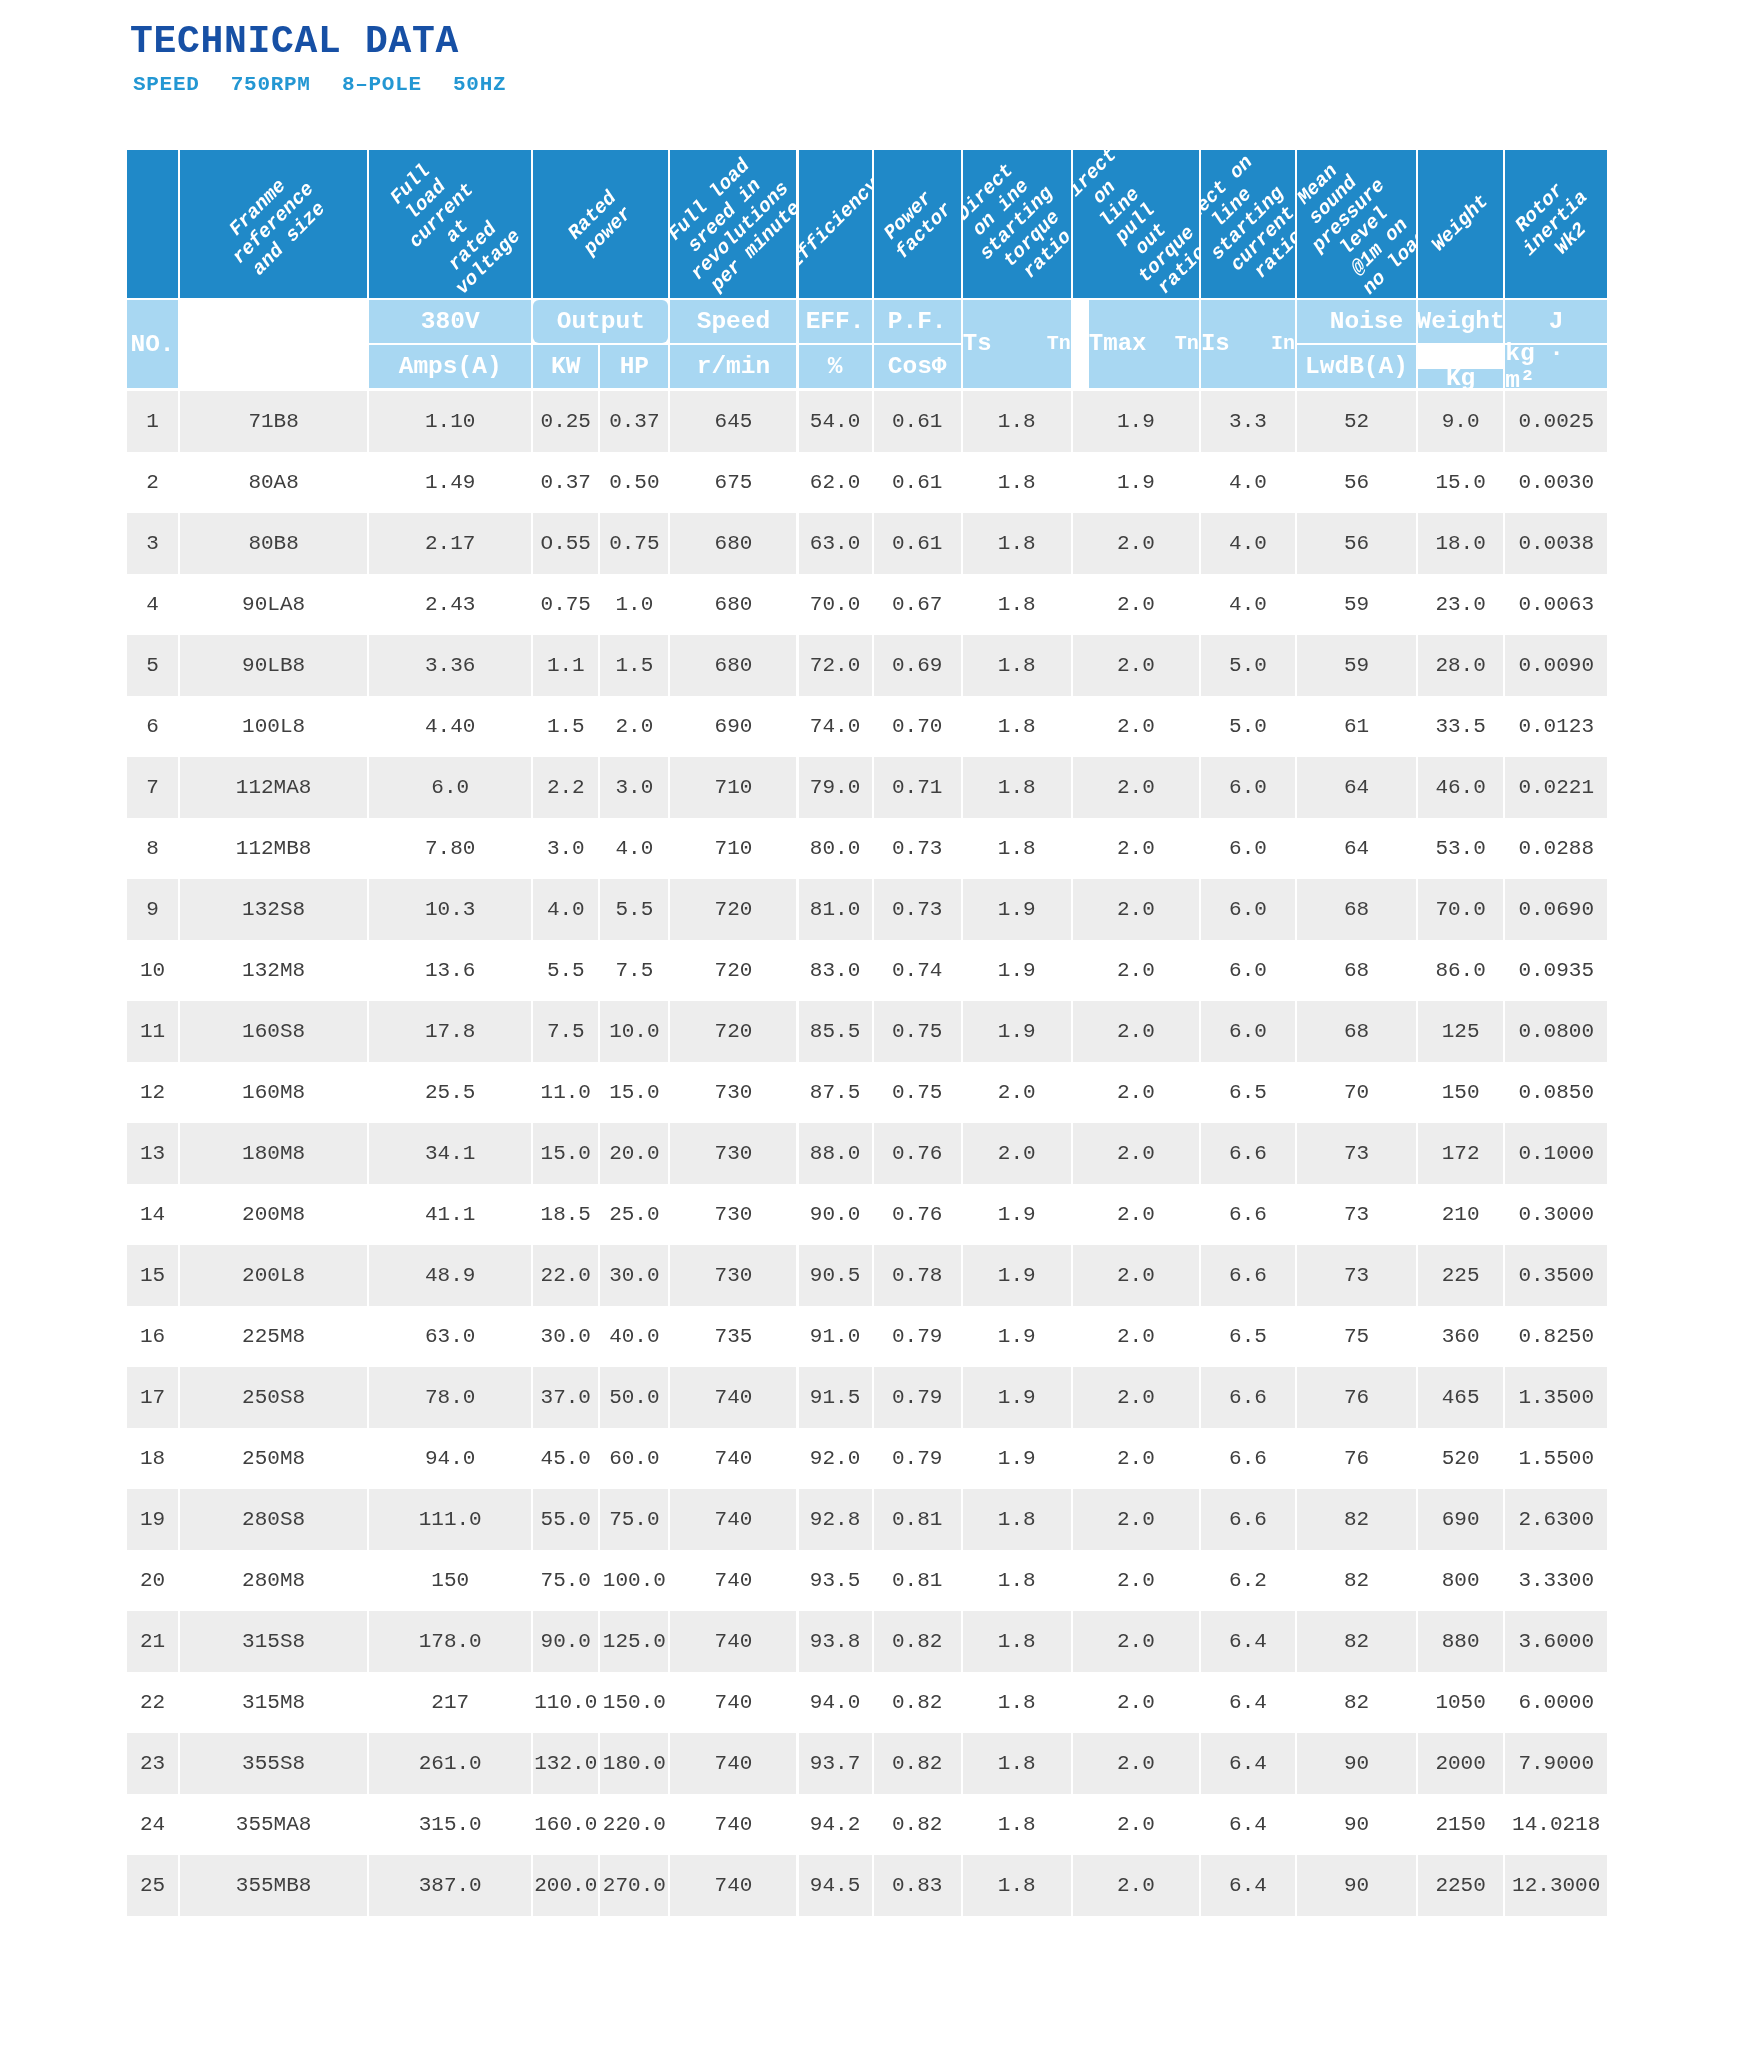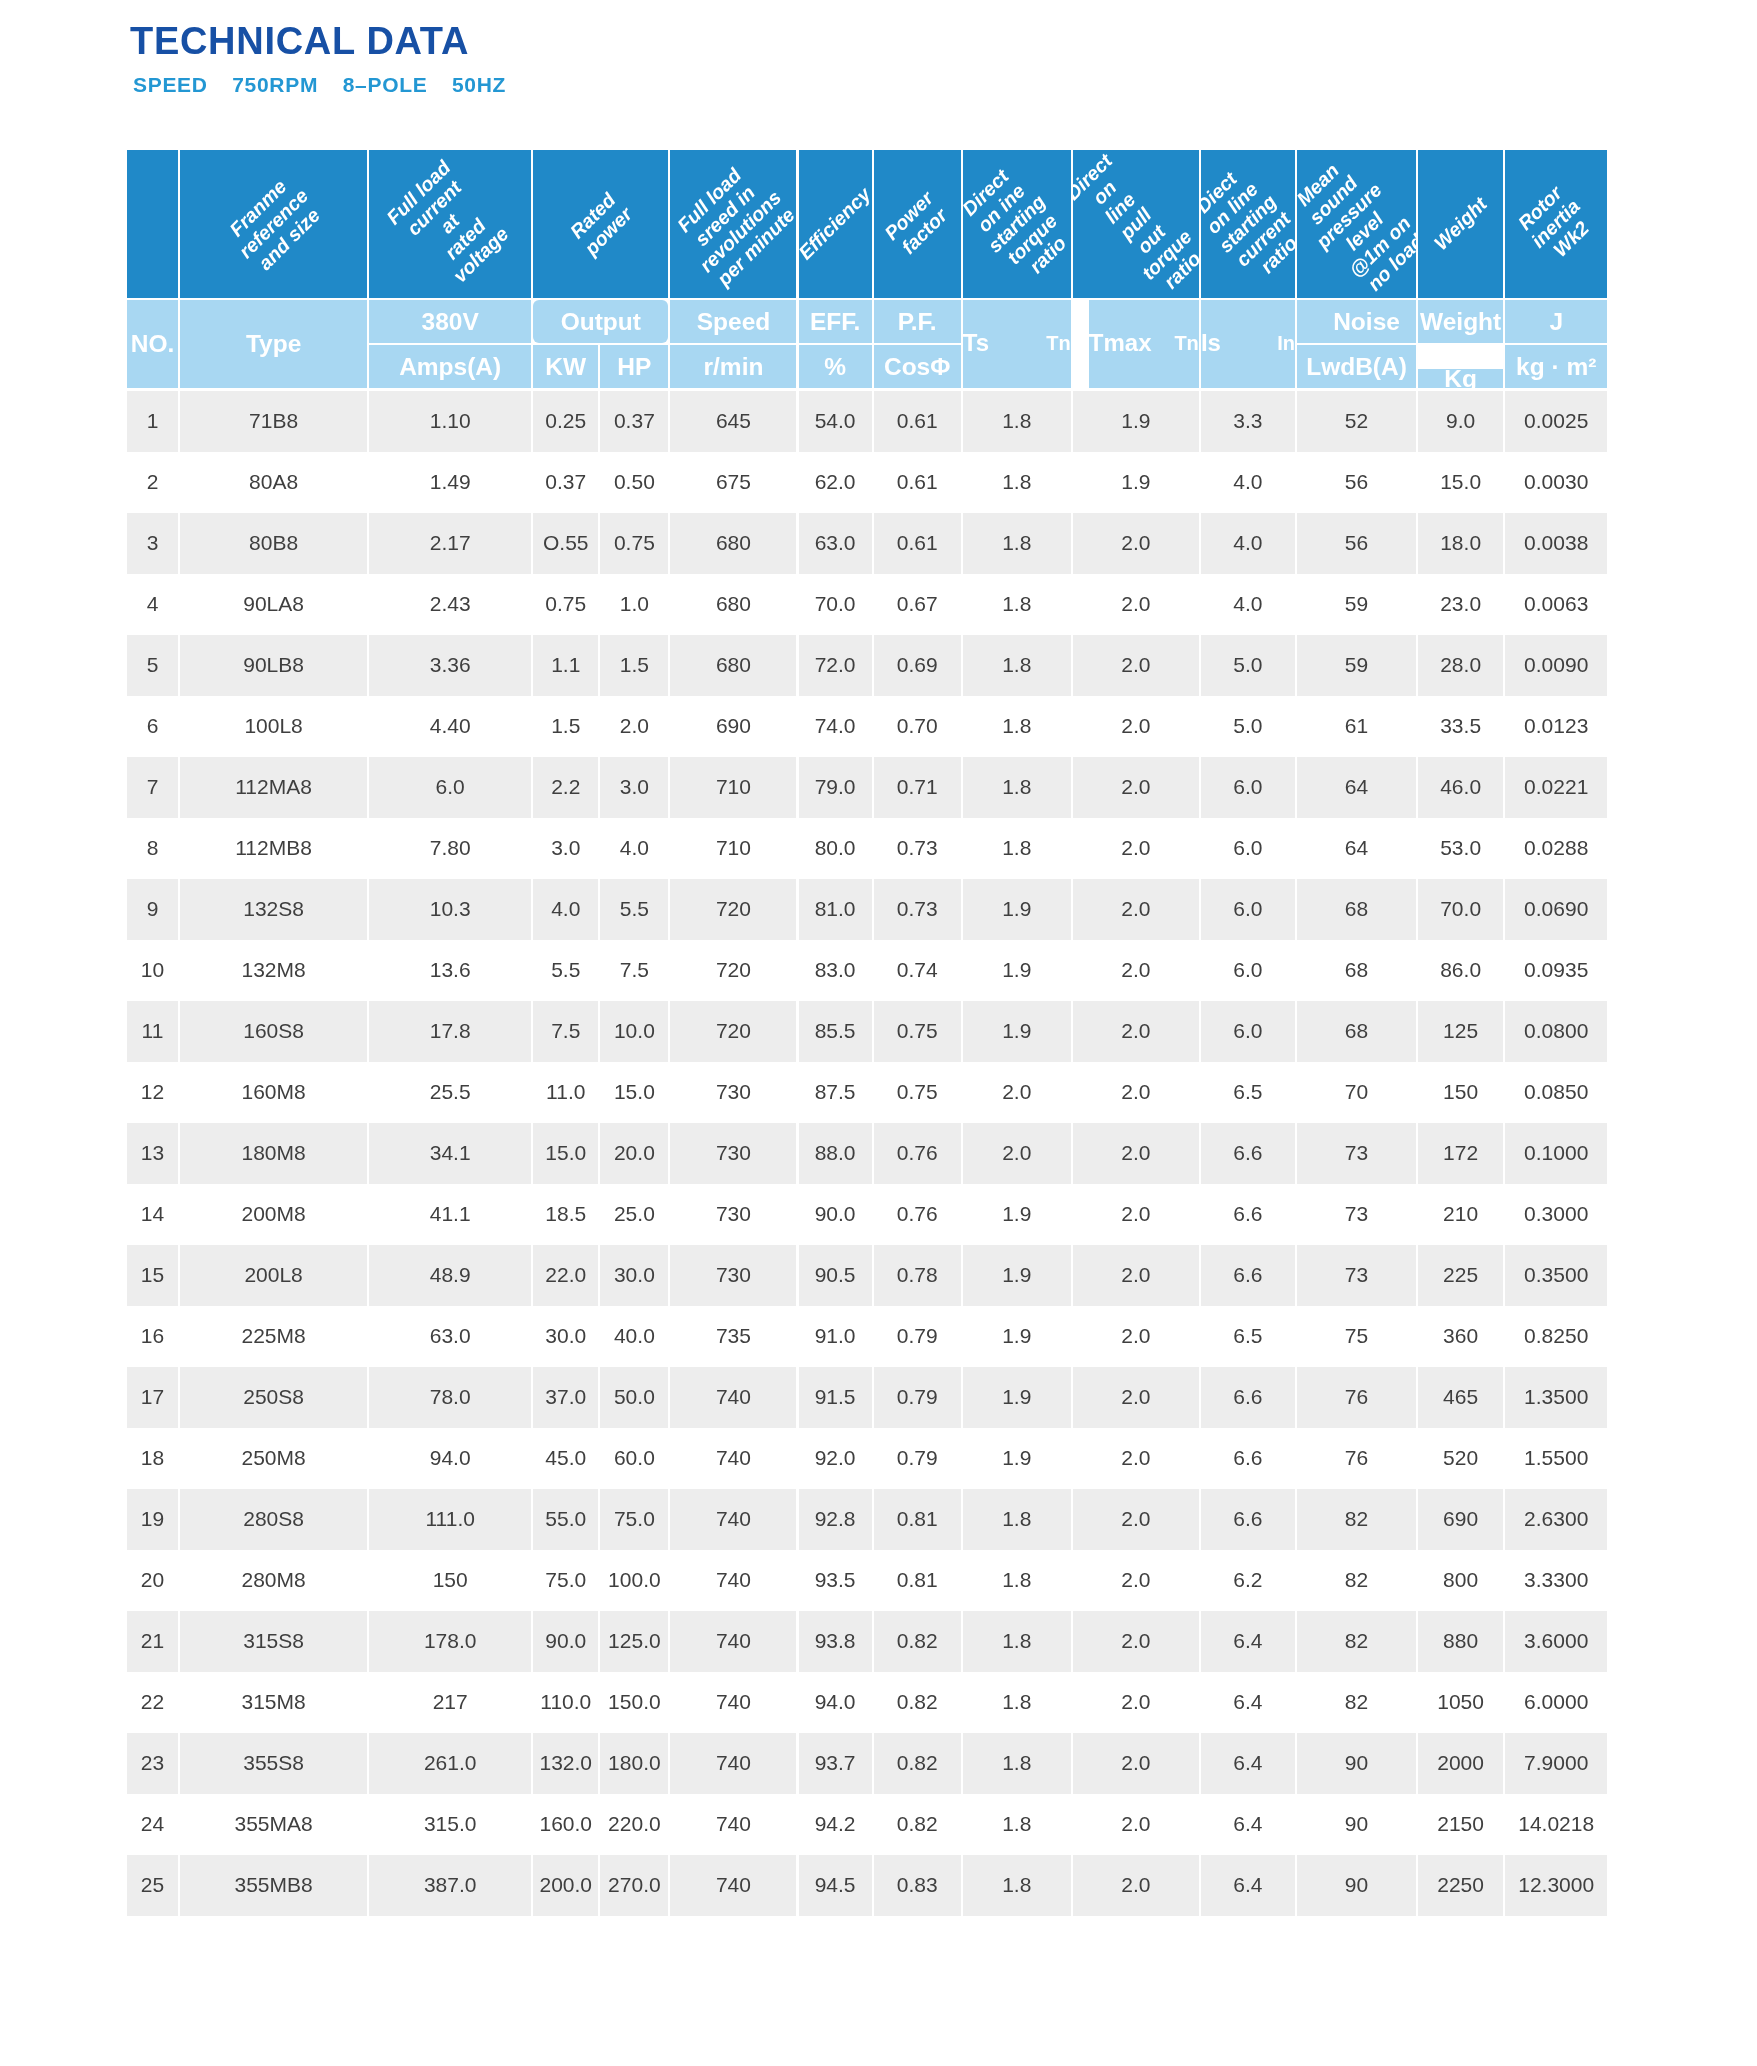--- a/index.html
+++ b/index.html
@@ -1,20 +1,20 @@
 <!DOCTYPE html>
 <html style="font-size:11.2px"><head>
 <meta charset="utf-8">
 <style>
   html,body{margin:0;padding:0;background:#ffffff;}
   .page{
     position:relative;
     width:1628px;height:2066px;
     background:#fff;
-    font-family:Liberation Sans, sans-serif;
+    font-family:Liberation Mono, monospace;
     overflow:hidden;
   }
   .title{
     position:absolute;left:130px;top:19.6px;
     font-size:38px;font-weight:800;letter-spacing:0.7px;
     color:var(--title-color,#1750a5);
   }
   .subtitle{
     position:absolute;left:133px;top:73px;
     font-size:21px;font-weight:800;letter-spacing:0.7px;word-spacing:18px;
@@ -133,21 +133,20 @@
       <div class="head-cell">
         <span class="rot">Weight</span>
       </div>
       <div class="head-cell">
         <span class="rot">Rotor inertia Wk2</span>
       </div>
     </div>
 
     <div class="grid subhead">
       <div class="sub-cell rowspan">NO.</div>
-      <div class="sub-cell rowspan">Type</div>
 
       <div class="sub-cell" style="grid-column:3;grid-row:1;">380V</div>
       <div class="sub-cell colspan2" style="grid-row:1;border-radius:6px;">Output</div>
       <div class="sub-cell" style="grid-column:6;grid-row:1;">Speed</div>
       <div class="sub-cell" style="grid-column:7;grid-row:1;">EFF.</div>
       <div class="sub-cell" style="grid-column:8;grid-row:1;">P.F.</div>
 
       <div class="sub-cell fraction" style="grid-column:9;">
         <span>Ts</span>
         <span class="unit">Tn</span>

